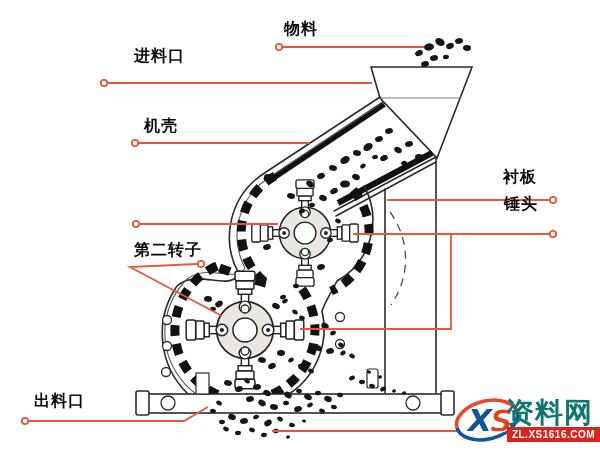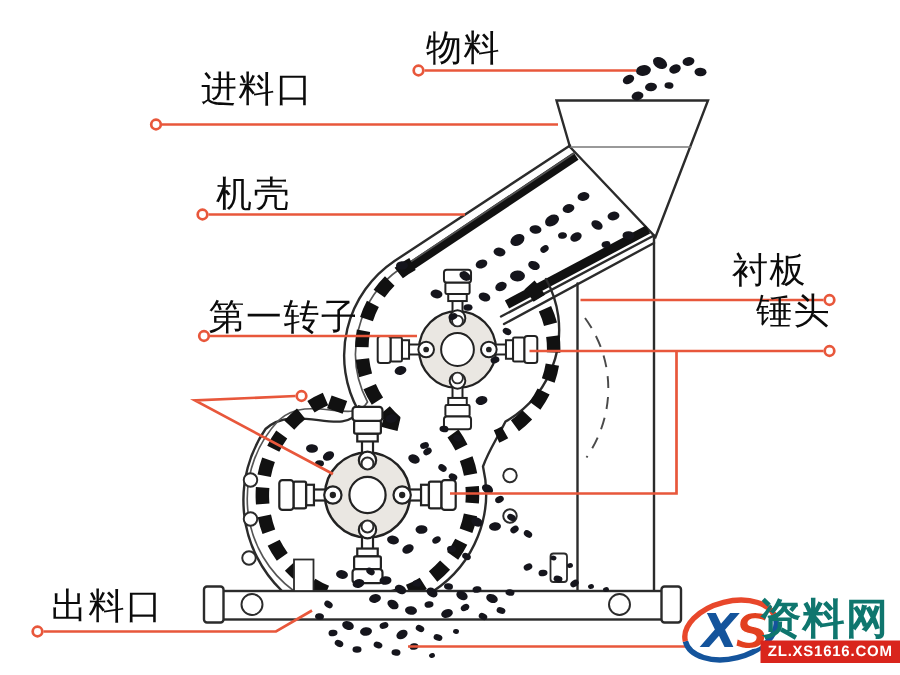--- a/index.html
+++ b/index.html
@@ -17,21 +17,21 @@
   .band{stroke:#111;stroke-width:9;fill:none;stroke-dasharray:11 8;stroke-linecap:butt;}
   .hidden-line{stroke:#4a4a4a;stroke-width:1.3;fill:none;stroke-dasharray:8 6;}
   .hole{fill:#fff;stroke:#2b2b2b;stroke-width:1.3;}
   .lead{stroke:var(--lead);stroke-width:1.8;fill:none;}
   .dot{fill:#fff;stroke:var(--lead);stroke-width:1.8;}
   .rotor-part{fill:#ffffff;stroke:#222;stroke-width:1.4;}
   .rotor-disc{fill:#eae7e2;stroke:#222;stroke-width:1.6;}
   .rotor-dot{fill:#222;stroke:none;}
   [data-name="particles-layer"] ellipse{fill:#15151c;stroke:none;}
   .lbl{
-    position:absolute;color:#0b0b0b;font-size:24px;font-weight:400;
+    position:absolute;color:#0b0b0b;font-size:16px;font-weight:700;
     letter-spacing:1px;white-space:nowrap;line-height:1;
   }
   .wm-name{
     position:absolute;left:506px;top:399px;font-size:28px;font-weight:900;
     color:#0f766e;letter-spacing:1px;line-height:1;white-space:nowrap;
   }
   .wm-bar{
     position:absolute;left:507px;top:427px;width:93px;height:15px;background:#d9251c;
     color:#fff;font-size:10px;font-weight:700;text-align:center;line-height:15px;
     letter-spacing:.5px;white-space:nowrap;
@@ -267,21 +267,21 @@
       <path d="M-31,0 A31,19 0 0 0 31,0" fill="none" stroke="#14549c" stroke-width="3.6"></path>
       <path d="M-31,0 A31,19 0 0 1 31,0" fill="none" stroke="#e8472b" stroke-width="3.6"></path>
     </g>
     <text data-name="watermark-logo-x" x="468" y="431" font-size="31" font-style="italic" font-weight="900" font-family="DejaVu Sans, sans-serif" fill="#14549c">X</text>
     <text data-name="watermark-logo-s" x="490" y="432" font-size="32" font-style="italic" font-weight="900" font-family="DejaVu Sans, sans-serif" fill="#e2401f" stroke="#ffffff" stroke-width="0.8">S</text>
   </svg>
 
   <div class="lbl" style="left:284px;top:21px" data-name="label-material">物料</div>
   <div class="lbl" style="left:134px;top:48px" data-name="label-feed-inlet">进料口</div>
   <div class="lbl" style="left:144px;top:118px" data-name="label-casing">机壳</div>
-  <div class="lbl" style="left:139px;top:200px" data-name="label-first-rotor">第一转子</div>
-  <div class="lbl" style="left:488px;top:169px" data-name="label-liner-plate">衬板</div>
+  <div class="lbl" style="left:134px;top:242px" data-name="label-second-rotor">第二转子</div>
+  <div class="lbl" style="left:503px;top:169px" data-name="label-liner-plate">衬板</div>
   <div class="lbl" style="left:504px;top:196px" data-name="label-hammer-head">锤头</div>
   <div class="lbl" style="left:34px;top:393px" data-name="label-discharge-outlet">出料口</div>
 
   <div class="wm-name" data-name="watermark-site-name">资料网</div>
   <div class="wm-bar" data-name="watermark-site-url">ZL.XS1616.COM</div>
 
 </div>
 
 </body></html>

